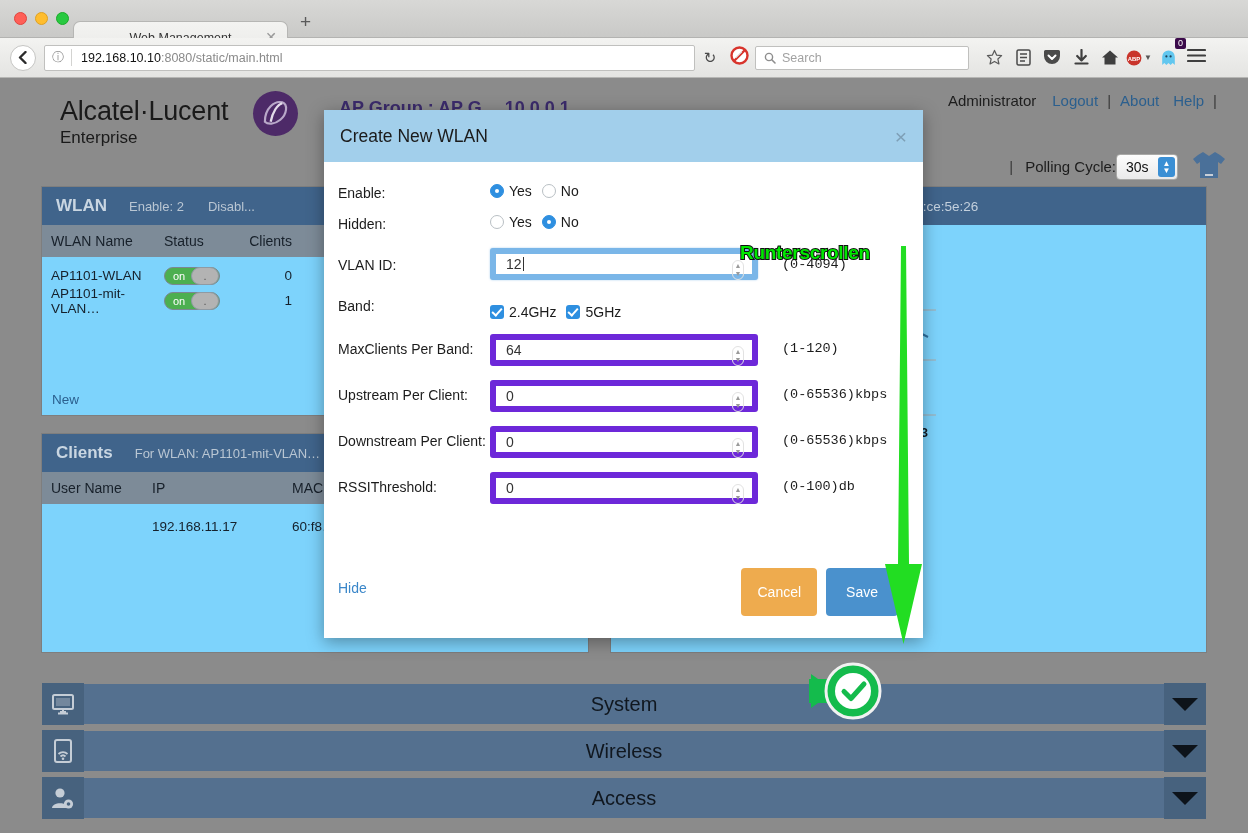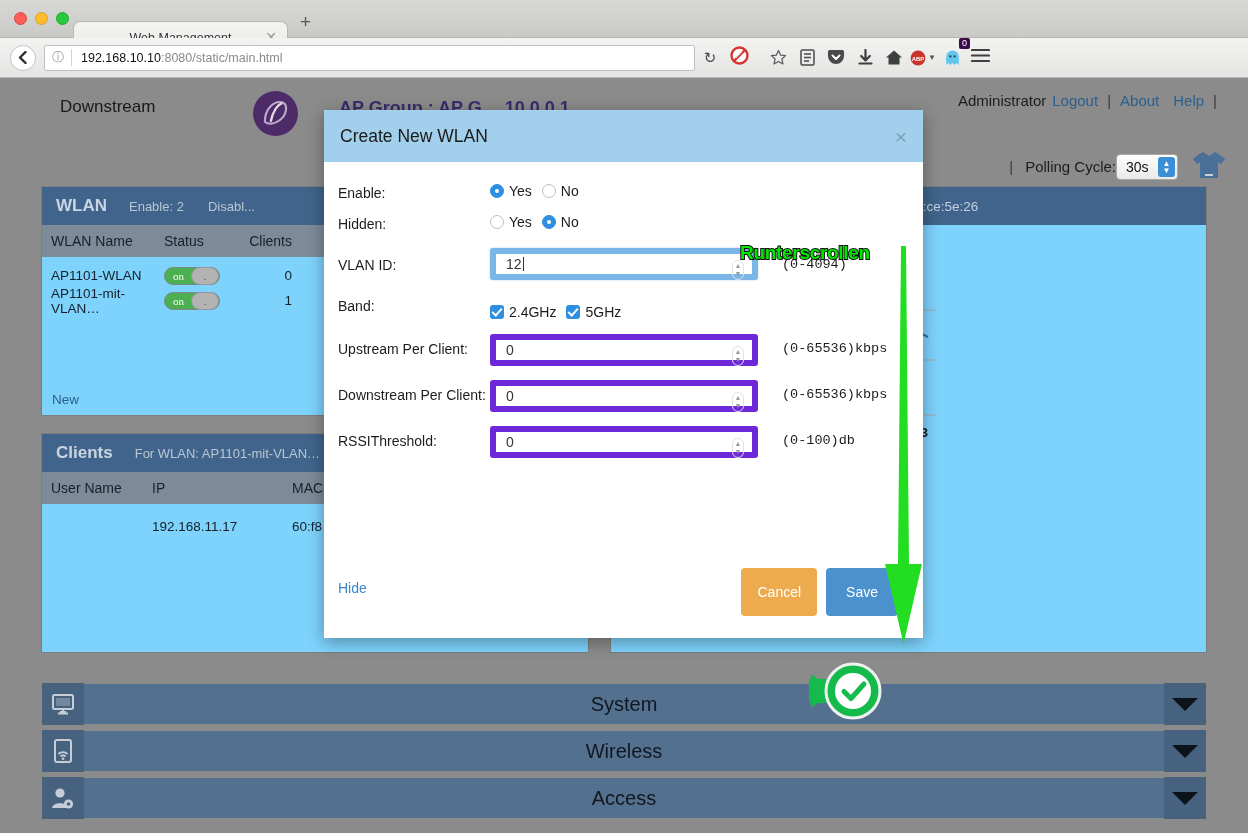--- a/index.html
+++ b/index.html
@@ -79,21 +79,21 @@
     position:absolute; left:253px; top:13px; width:45px; height:45px; border-radius:50%;
     background:#4d2a68;
   }
   .brand-logo .swoosh{
     position:absolute; left:8px; top:7px; width:29px; height:30px;
   }
 
   .topnav { position:absolute; right:22px; top:14px; font-size:15px; color:#1d1d1d; display:flex; gap:0; align-items:center;}
   .topnav a{ color:#2b5f8e; text-decoration:none; cursor:pointer;}
   .topnav span.sep{ color:#3b3b3b; margin:0 9px;}
-  .topnav .admin{ margin-right:6px;}
+  .topnav .admin{ margin-right:16px;}
 
   .apgroup{ position:absolute; left:339px; top:20px; font-size:18px; color:#3b2b6b; font-weight:bold; }
 
   .pollrow{ position:absolute; right:22px; top:72px; display:flex; align-items:center; font-size:15px; color:#1d1d1d;}
   .pollsep{ color:#3b3b3b; margin-right:12px;}
   .pollsel{
     width:62px; height:26px; background:linear-gradient(to bottom,#fdfdfd,#eaeaea);
     border:1px solid #a9a9a7; border-radius:4px; display:flex; align-items:center; position:relative; font-size:14px;
   }
   .pollsel .val{ padding-left:9px; color:#111;}
@@ -121,21 +121,21 @@
   }
   .trow{ height:21px; display:flex; align-items:center; font-size:13.5px; color:#15202b; }
   .c-name{ width:122px; padding-left:9px; }
   .c-status{ width:78px; }
   .c-clients{ width:62px; text-align:right; padding-right:12px;}
 
   .toggle{
     width:56px; height:18px; border-radius:9px; background:#4caf50; border:1px solid #7b8690;
     display:flex; align-items:center; position:relative;
   }
-  .toggle .on-txt{ color:#fff; font-size:11px; padding-left:8px;font-family:Liberation Serif, serif; }
+  .toggle .on-txt{ color:#fff; font-size:11px; padding-left:8px; }
   .toggle .knob{
     position:absolute; right:0px; top:-1px; width:28px; height:18px; border-radius:9px;
     background:#b3b3b3; border:1px solid #8f9aa3; display:flex; align-items:center; justify-content:center;
     color:#555; font-size:11px;
   }
   .newlink{ position:absolute; left:10px; bottom:8px; color:#2b5f8e; font-size:13.5px; cursor:pointer;}
 
   .c-user{ width:110px; padding-left:9px;}
   .c-ip{ width:140px; }
   .c-mac{ width:120px; }
@@ -251,20 +251,27 @@
       <span class="url-text"><b>192.168.10.10</b><span>:8080/static/main.html</span></span>
     </div>
     <div class="reloadbtn">↻</div>
     <div class="noscript-icon">
       <svg width="19" height="19" viewBox="0 0 19 19">
         <circle cx="9.5" cy="9.5" r="8" fill="#fff" stroke="#d8342c" stroke-width="2.4"></circle>
         <path d="M4 15 L15 4" stroke="#d8342c" stroke-width="2.4"></path>
         <path d="M6 12 L12 6" stroke="#c9c9c9" stroke-width="1"></path>
       </svg>
     </div>
+    <div class="searchbar">
+      <svg class="mag" width="12" height="12" viewBox="0 0 12 12">
+        <circle cx="5" cy="5" r="3.6" fill="none" stroke="#8d8d8d" stroke-width="1.4"></circle>
+        <path d="M7.8 7.8 L11 11" stroke="#8d8d8d" stroke-width="1.6" stroke-linecap="round"></path>
+      </svg>
+      <span class="search-ph">Search</span>
+    </div>
     <div class="navicons">
       <div class="navicon">
         <svg width="17" height="17" viewBox="0 0 18 18">
           <path d="M9 1.5 L11.2 6.4 L16.5 7 L12.6 10.6 L13.7 15.8 L9 13.2 L4.3 15.8 L5.4 10.6 L1.5 7 L6.8 6.4 Z" fill="none" stroke="#5a5a5a" stroke-width="1.3" stroke-linejoin="round"></path>
         </svg>
       </div>
       <div class="navicon">
         <svg width="15" height="17" viewBox="0 0 15 17">
           <rect x="1" y="1" width="13" height="15" rx="1.5" fill="none" stroke="#4a4a4a" stroke-width="1.5"></rect>
           <path d="M4 5 H11 M4 8.5 H11 M4 12 H9" stroke="#4a4a4a" stroke-width="1.4"></path>
@@ -307,21 +314,22 @@
       <svg width="19" height="15" viewBox="0 0 19 15">
         <path d="M1 2 H18 M1 7.5 H18 M1 13 H18" stroke="#3f3f3f" stroke-width="2.2" stroke-linecap="round"></path>
       </svg>
     </div>
   </div>
 </div>
 
 <div id="page">
 
   <div class="brand">
-    <div class="brand-line2">Downstream</div>
+    <div class="brand-line1">Alcatel·Lucent</div>
+    <div class="brand-line2">Enterprise</div>
   </div>
   <div class="brand-logo">
     <svg class="swoosh" viewBox="0 0 30 30">
       <path d="M4 24 C4 10, 14 2, 22 4 C28 6, 27 16, 20 22 C14 27, 7 27, 4 24 Z" fill="none" stroke="#b9a8c9" stroke-width="2.2"></path>
       <path d="M10 24 C12 14, 17 6, 22 5" fill="none" stroke="#e3dbe9" stroke-width="2.4"></path>
     </svg>
   </div>
 
   <div class="apgroup">AP Group : AP G…      10.0.0.1</div>
 
@@ -524,20 +532,30 @@
           <div class="flabel">Band:</div>
           <div class="fctrl chkgroup">
             <span class="chk"></span>
             <span class="chklabel">2.4GHz</span>
             <span class="chk"></span>
             <span class="chklabel">5GHz</span>
           </div>
           <div class="fhint"></div>
         </div>
 
+        <div class="frow" style="margin-bottom:14px;">
+          <div class="flabel" style="padding-top:6px;">MaxClients Per Band:</div>
+          <div class="fctrl">
+            <div class="numinput">
+              <span class="nval">64</span>
+              <span class="spinner">▲<br>▼</span>
+            </div>
+          </div>
+          <div class="fhint" style="padding-top:7px;">(1-120)</div>
+        </div>
 
         <div class="frow" style="margin-bottom:14px;">
           <div class="flabel" style="padding-top:6px;">Upstream Per Client:</div>
           <div class="fctrl">
             <div class="numinput">
               <span class="nval">0</span>
               <span class="spinner">▲<br>▼</span>
             </div>
           </div>
           <div class="fhint" style="padding-top:7px;">(0-65536)kbps</div>

